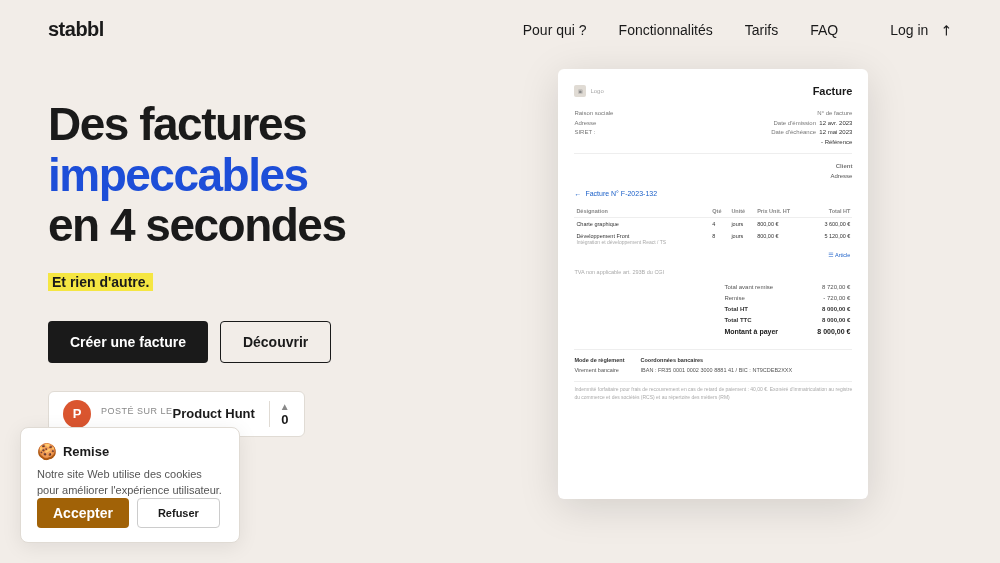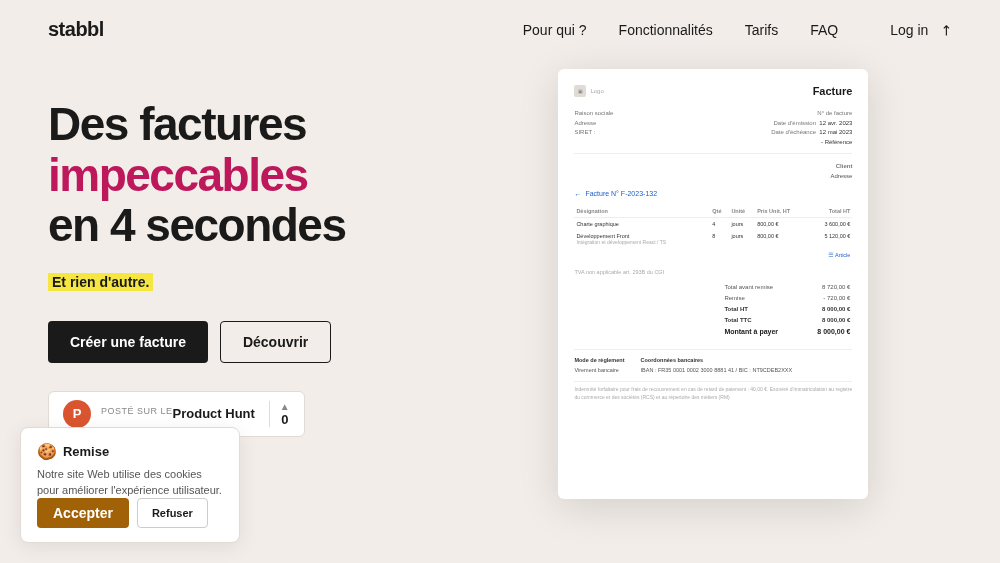--- a/index.html
+++ b/index.html
@@ -73,21 +73,21 @@
     .hero-title {
       font-size: 46px;
       font-weight: 800;
       color: #1a1a1a;
       line-height: 1.1;
       letter-spacing: -1.5px;
       margin-bottom: 10px;
     }
 
     .hero-title-accent {
-      color: #be185d;
+      color: #1d4ed8;
     }
 
     .hero-tagline {
       margin-top: 12px;
       font-size: 14px;
       font-weight: 600;
       color: #1a1a1a;
       background-color: #f5e642;
       display: inline-block;
       padding: 1px 4px;
@@ -458,21 +458,21 @@
       font-size: 14px;
       font-weight: 600;
       border-radius: 4px;
       cursor: pointer;
     }
 
     .cookie-btn-refuse {
       background: transparent;
       color: #1a1a1a;
       border: 1.5px solid #ccc;
-      padding: 7px 14px;
+      padding: 7px 20px;
       font-size: 11px;
       font-weight: 600;
       border-radius: 4px;
       cursor: pointer;
     }
   </style>
 </head>
 <body>
 
 <nav>

